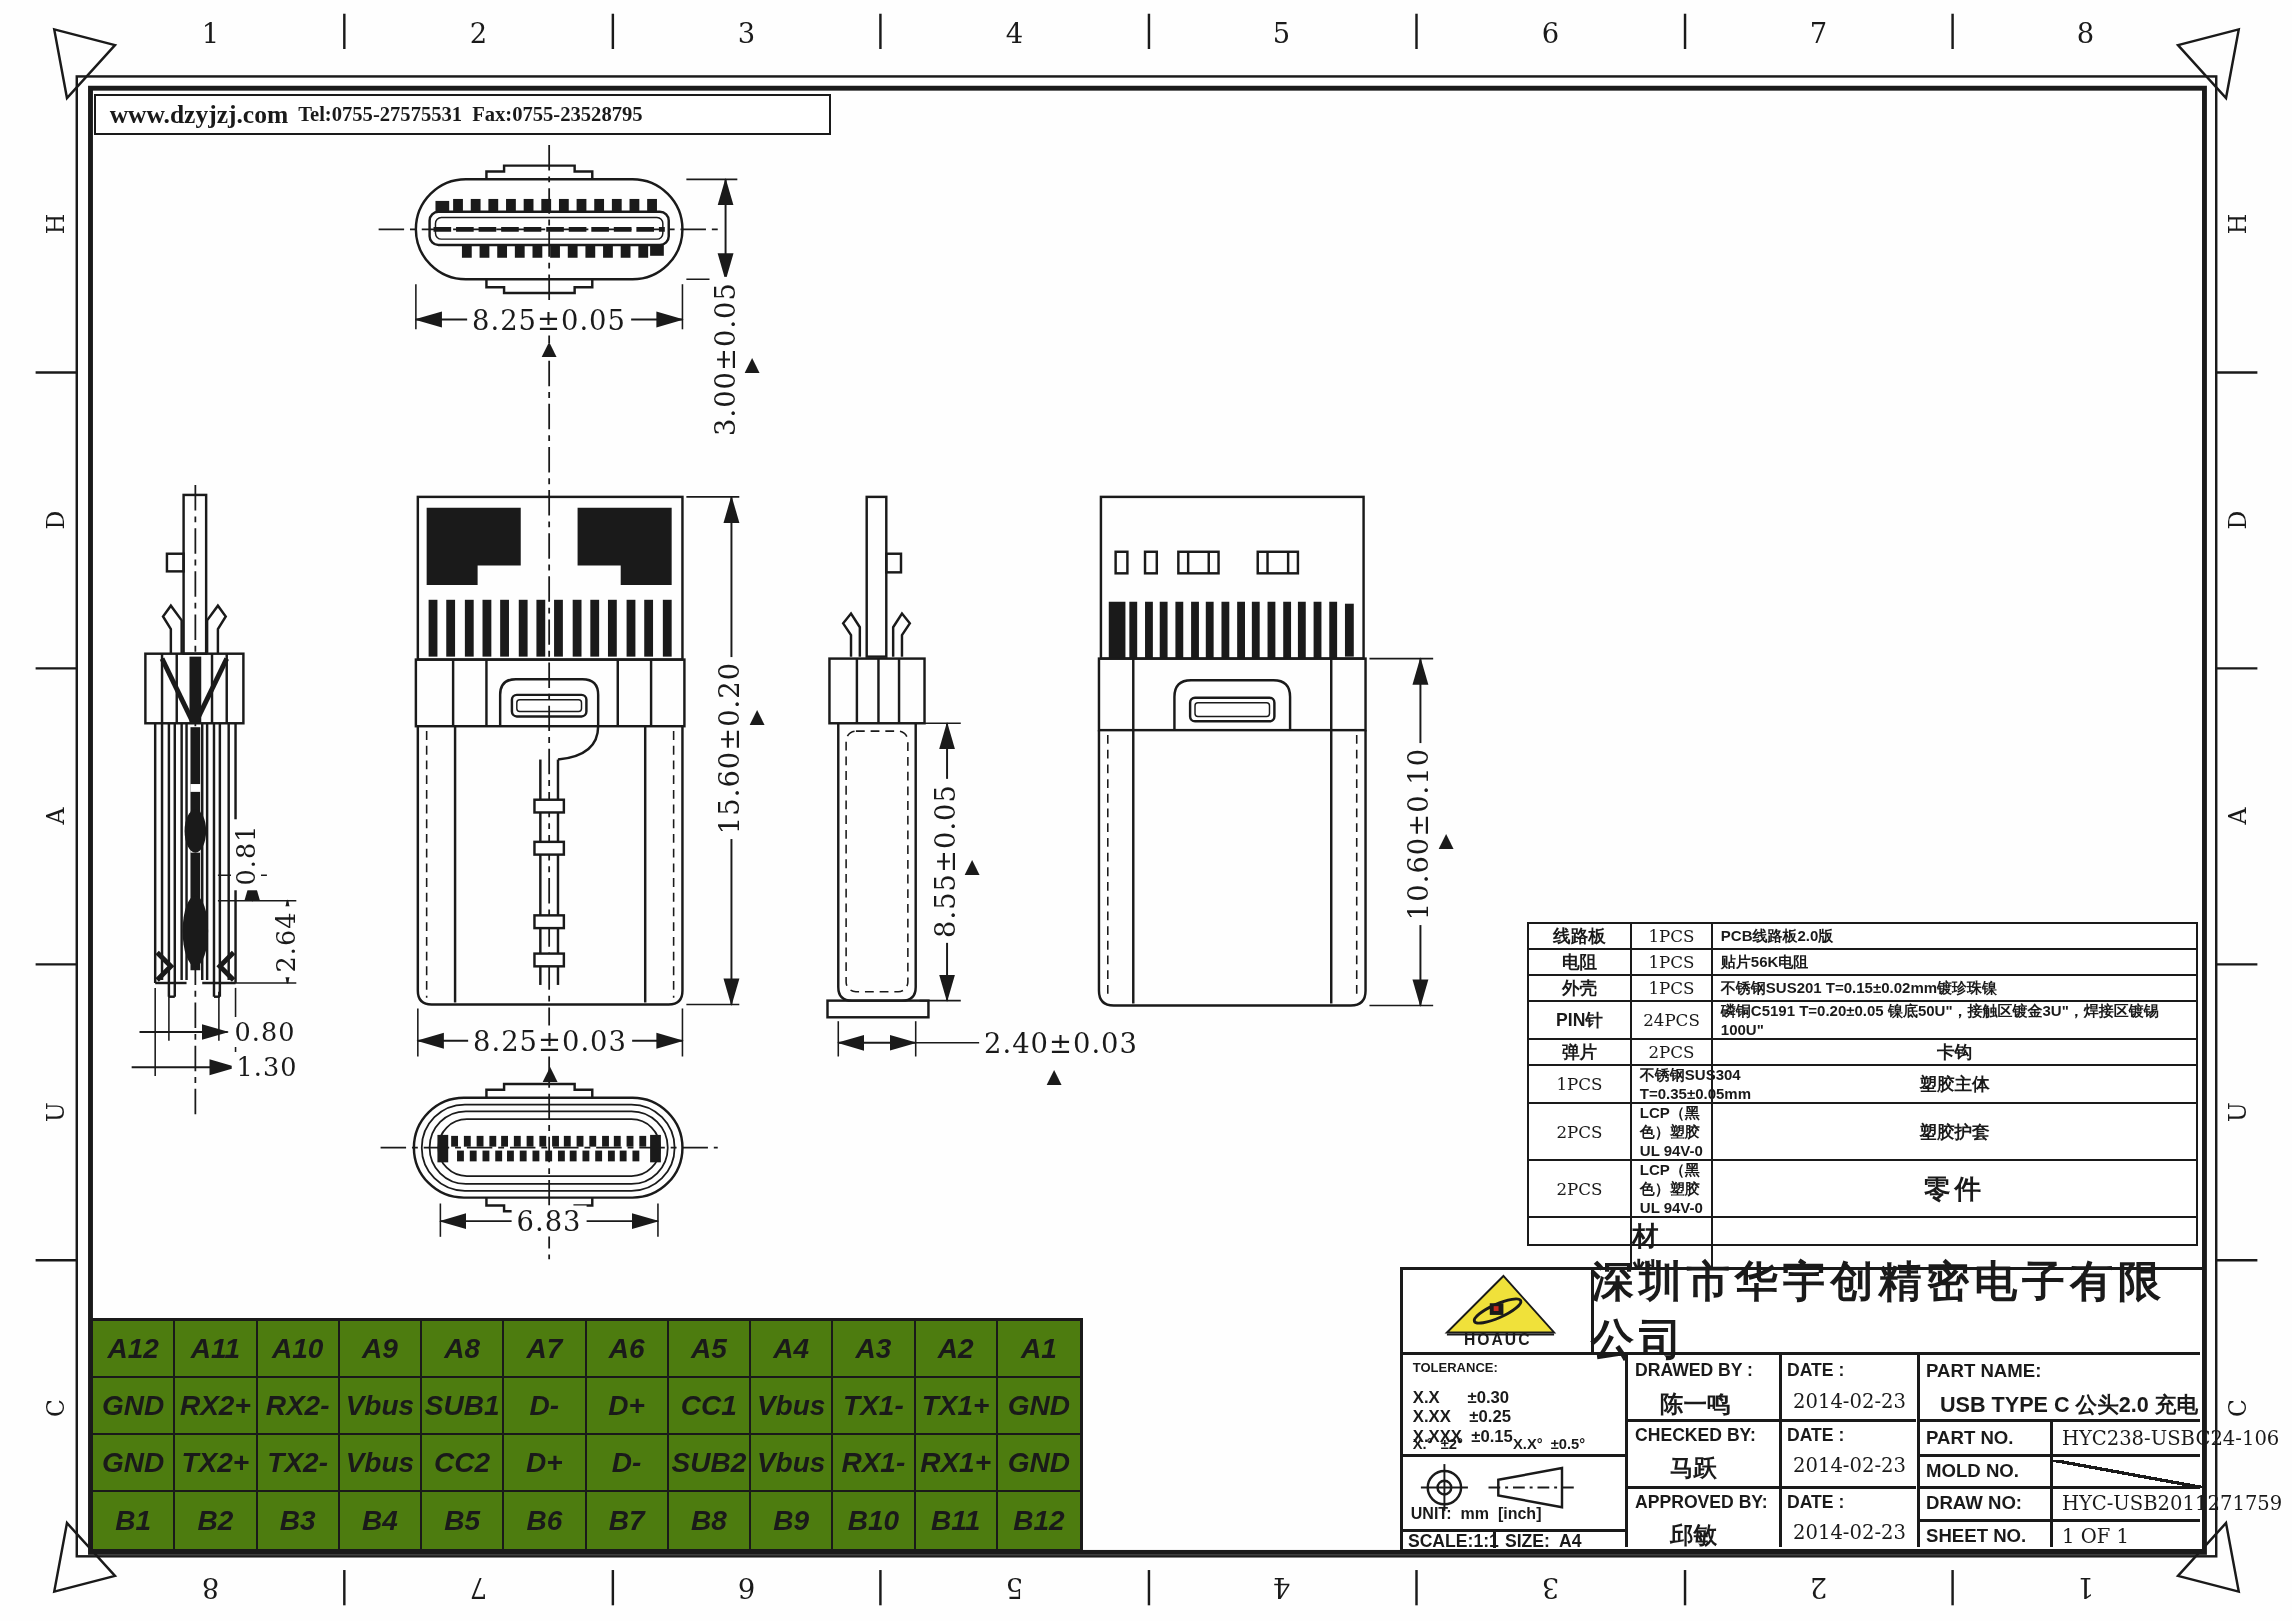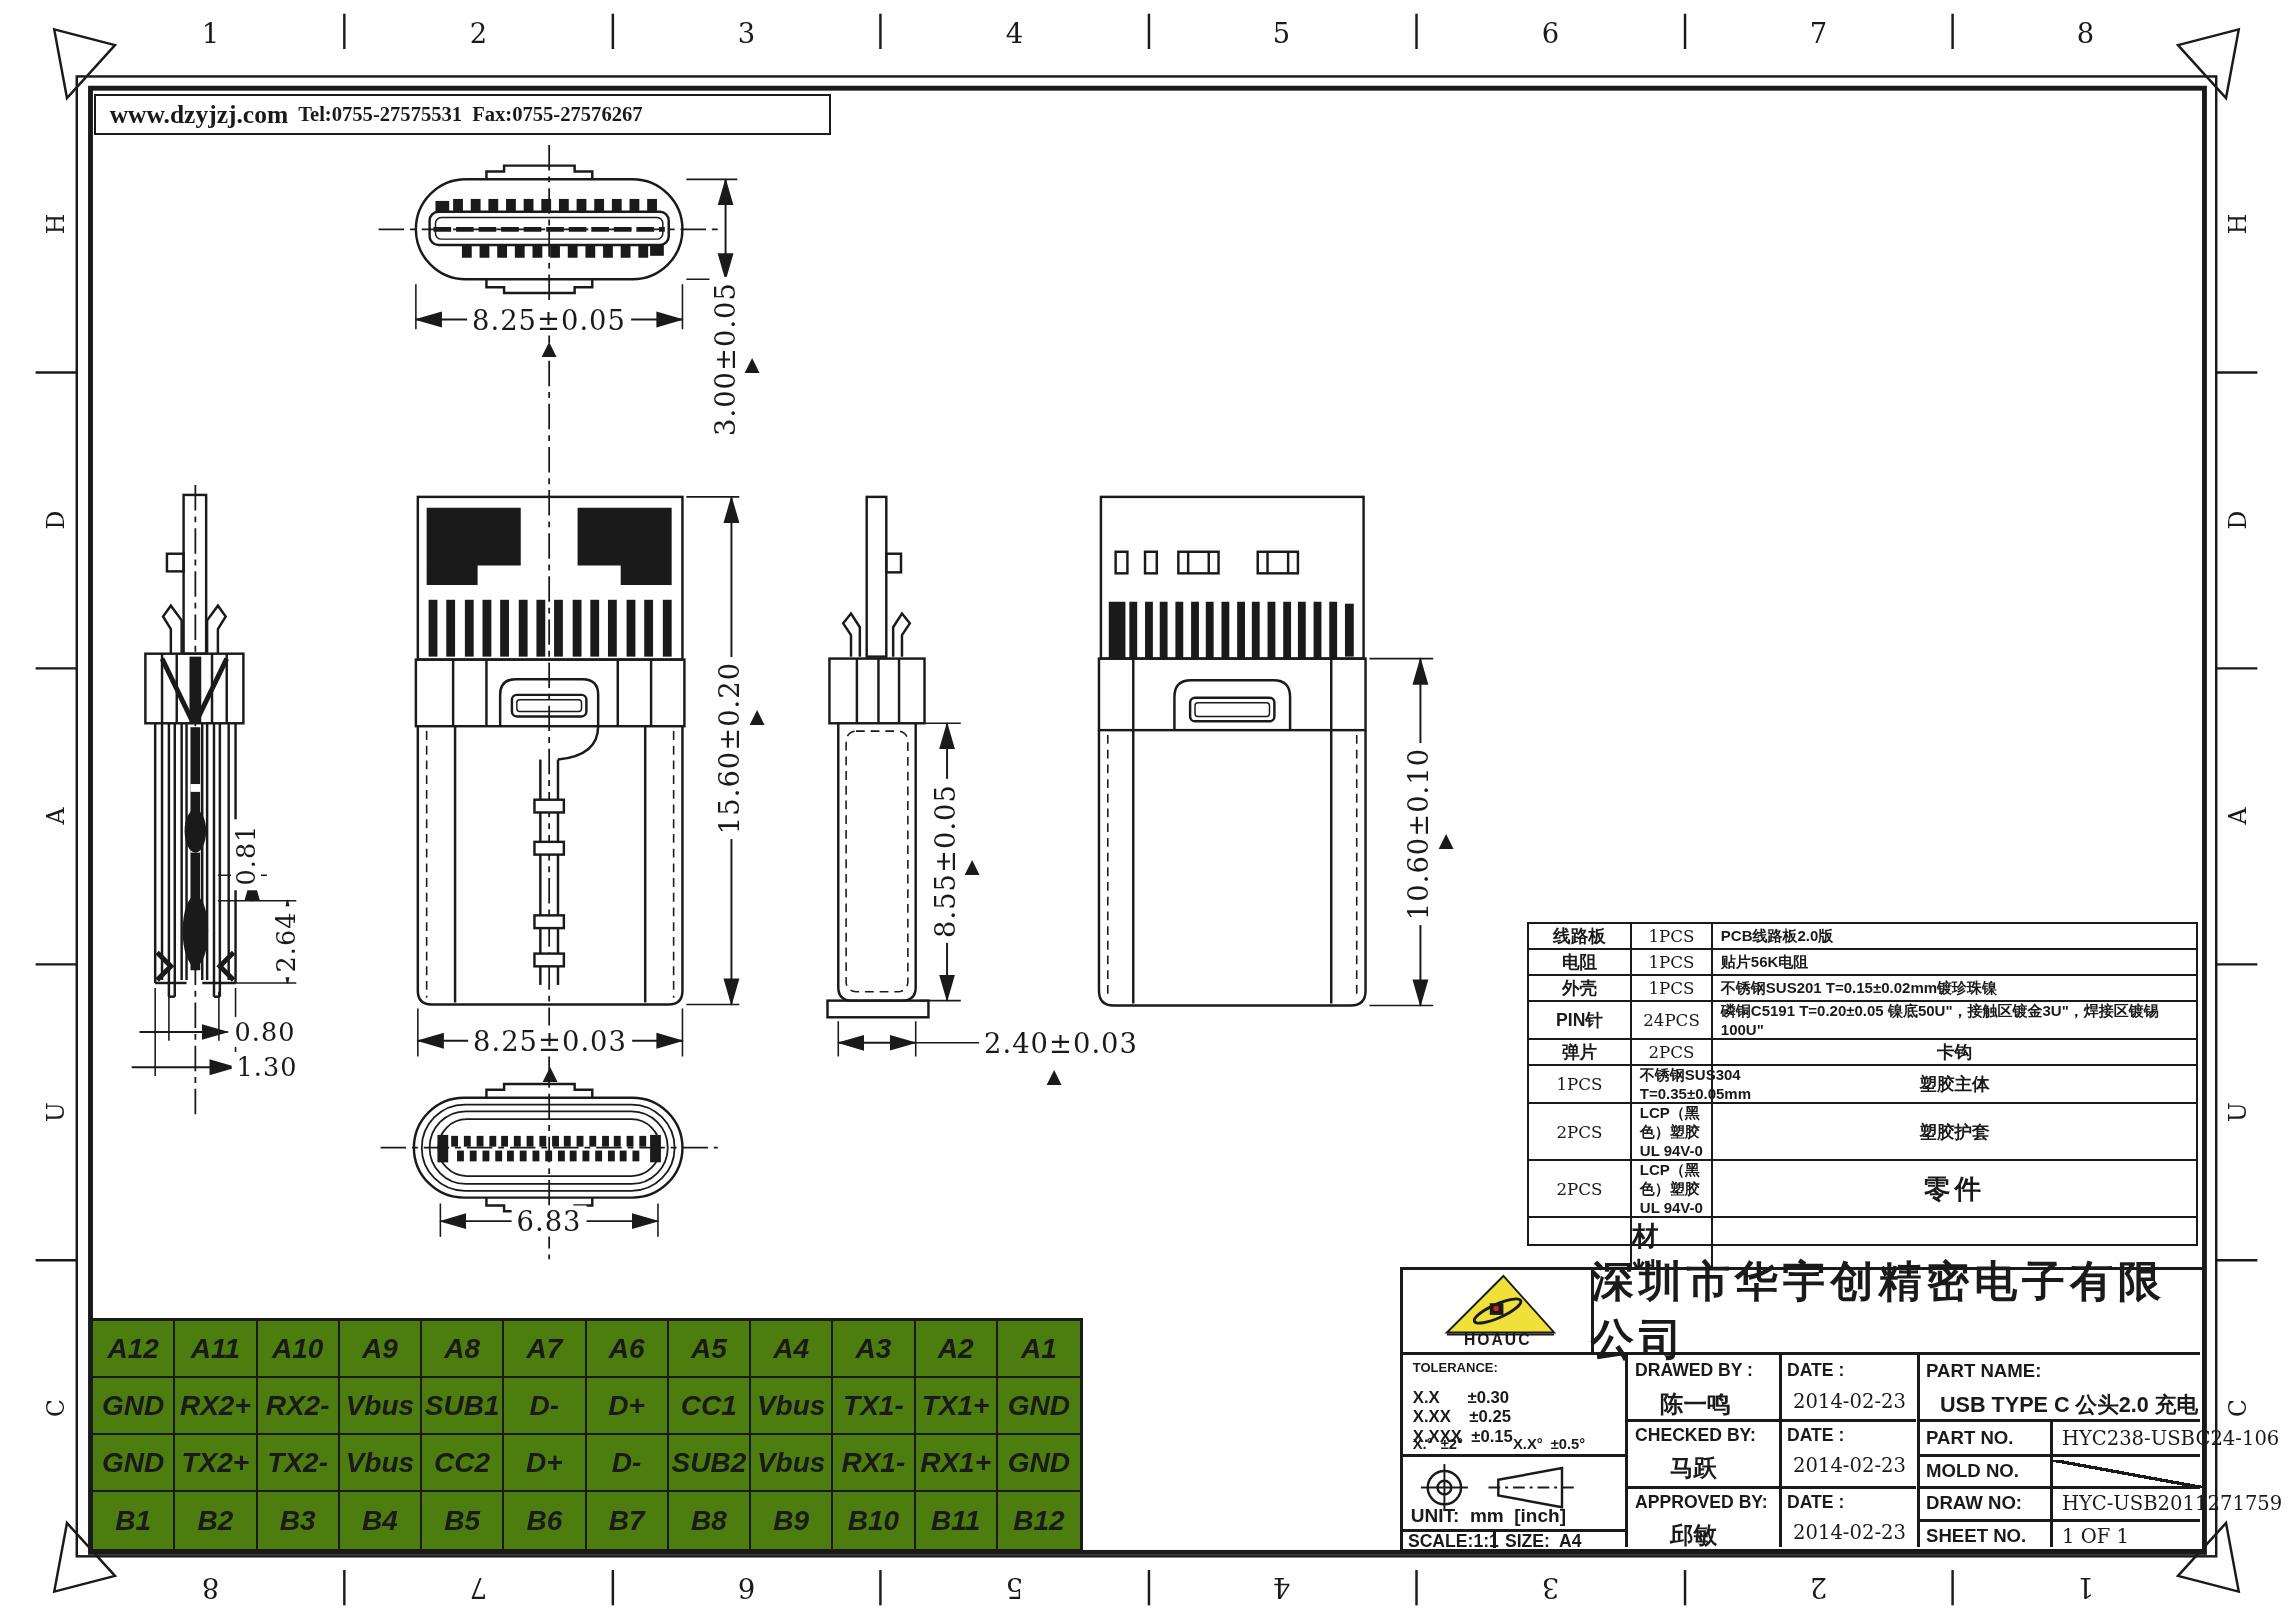--- a/index.html
+++ b/index.html
@@ -409,21 +409,21 @@
   <div class="zletter" style="left:41px;top:1394px;">C</div>
   <div class="zletter" style="left:2223px;top:210px;">H</div>
   <div class="zletter" style="left:2223px;top:506px;">D</div>
   <div class="zletter" style="left:2223px;top:802px;">A</div>
   <div class="zletter" style="left:2223px;top:1098px;">U</div>
   <div class="zletter" style="left:2223px;top:1394px;">C</div>
 
   <div class="abs infobox">
     <span class="site">www.dzyjzj.com</span>
     <span class="telfax">Tel:0755-27575531</span>
-    <span class="telfax">Fax:0755-27576267</span>
+    <span class="telfax">Fax:0755-23528795</span>
   </div>
 
   <div class="dim" style="left:549px;top:320px;">8.25±0.05</div>
   <div class="dimv" style="left:725px;top:359px;">3.00±0.05</div>
   <div class="dimv" style="left:729px;top:748px;">15.60±0.20</div>
   <div class="dim" style="left:550px;top:1041px;">8.25±0.03</div>
   <div class="dimv" style="left:945px;top:861px;">8.55±0.05</div>
   <div class="dim" style="left:1061px;top:1043px;">2.40±0.03</div>
   <div class="dimv" style="left:1418px;top:834px;">10.60±0.10</div>
   <div class="dim" style="left:549px;top:1221px;">6.83</div>
@@ -505,21 +505,21 @@
     <div class="lblsm" style="left:110px;top:166px;">X.X°  ±0.5°</div>
 
     <svg class="abs" style="left:11.8px;top:190px;" width="196" height="65" viewBox="0 0 200 66">
       <circle cx="30" cy="28" r="17" fill="none" stroke="#1a1a1a" stroke-width="2.5"></circle>
       <circle cx="30" cy="28" r="7" fill="none" stroke="#1a1a1a" stroke-width="2.5"></circle>
       <line x1="6" y1="28" x2="54" y2="28" stroke="#1a1a1a" stroke-width="2"></line>
       <line x1="30" y1="4" x2="30" y2="52" stroke="#1a1a1a" stroke-width="2"></line>
       <path d="M85,20 L150,8 L150,48 L85,36 z" fill="none" stroke="#1a1a1a" stroke-width="2.5"></path>
       <line x1="75" y1="28" x2="162" y2="28" stroke="#1a1a1a" stroke-width="2" stroke-dasharray="12 5 3 5"></line>
     </svg>
-    <div class="lbl" style="left:7.8px;top:235px;font-size:19px;">UNIT:  mm  [inch]</div>
+    <div class="lbl" style="left:7.8px;top:235px;font-size:16px;">UNIT:  mm  [inch]</div>
     <div class="lbl" style="left:4.9px;top:261px;">SCALE:1:1</div>
     <div class="lbl" style="left:102px;top:261px;">SIZE:  A4</div>
 
     <div class="lbl" style="left:232px;top:90px;">DRAWED BY :</div>
     <div class="cname" style="left:257px;top:118px;">陈一鸣</div>
     <div class="lbl" style="left:384px;top:90px;">DATE :</div>
     <div class="val" style="left:390px;top:120px;">2014-02-23</div>
     <div class="lbl" style="left:232px;top:155px;">CHECKED BY:</div>
     <div class="cname" style="left:267px;top:182px;">马跃</div>
     <div class="lbl" style="left:384px;top:155px;">DATE :</div>

